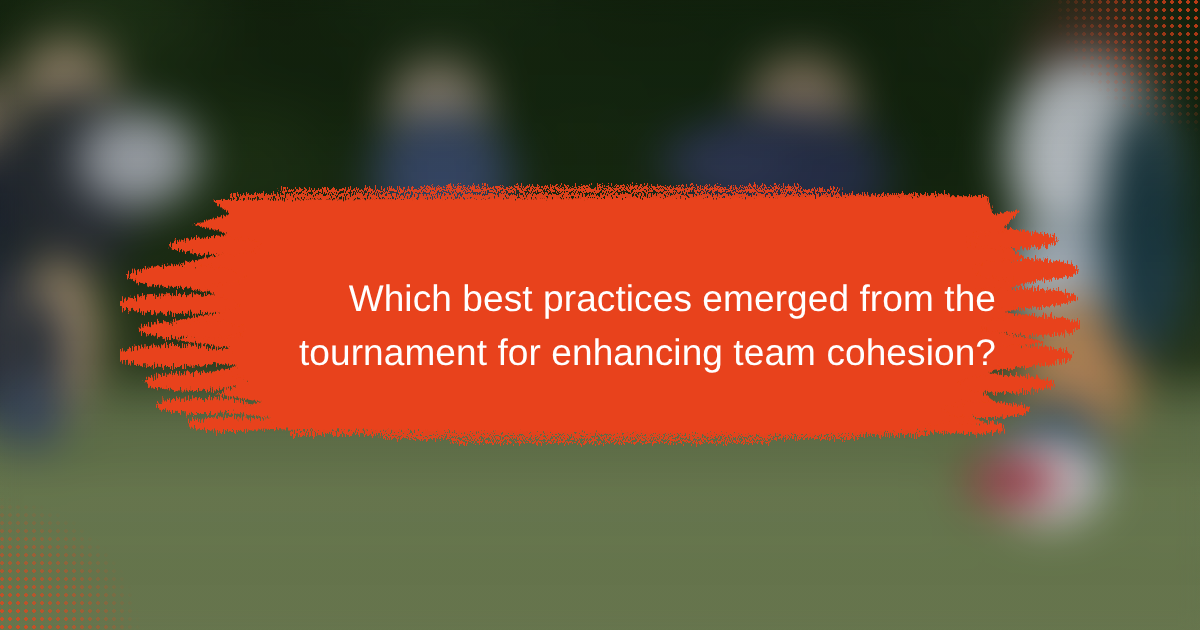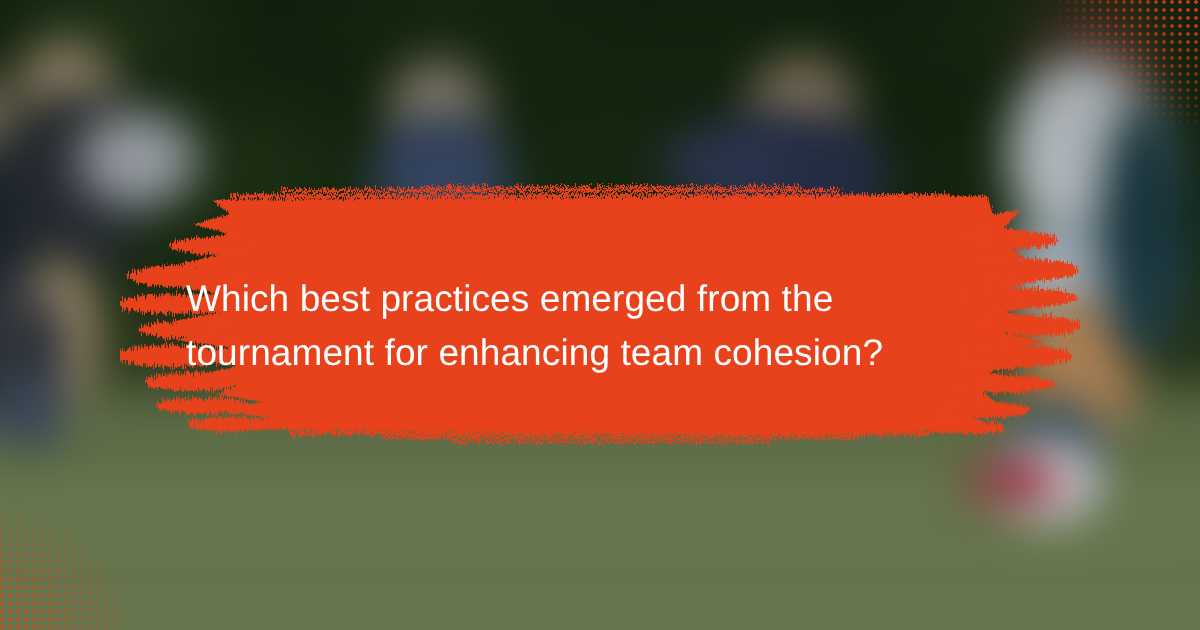--- a/index.html
+++ b/index.html
@@ -153,24 +153,24 @@
     width: 960px;
     height: 270px;
     z-index: 3;
   }
   .brush-svg { display: block; width: 100%; height: 100%; }
 
   
   .headline {
     position: absolute;
     z-index: 4;
-    left: 186px;
+    left: 196px;
     top: 272px;
     width: 800px;
-    text-align: left;
+    text-align: right;
     color: #ffffff;
     font-family: "Liberation Sans", sans-serif;
     font-size: 37px;
     font-weight: 400;
     line-height: 1.46;
     letter-spacing: .1px;
     text-rendering: geometricPrecision;
   }
 </style>
 </head>

